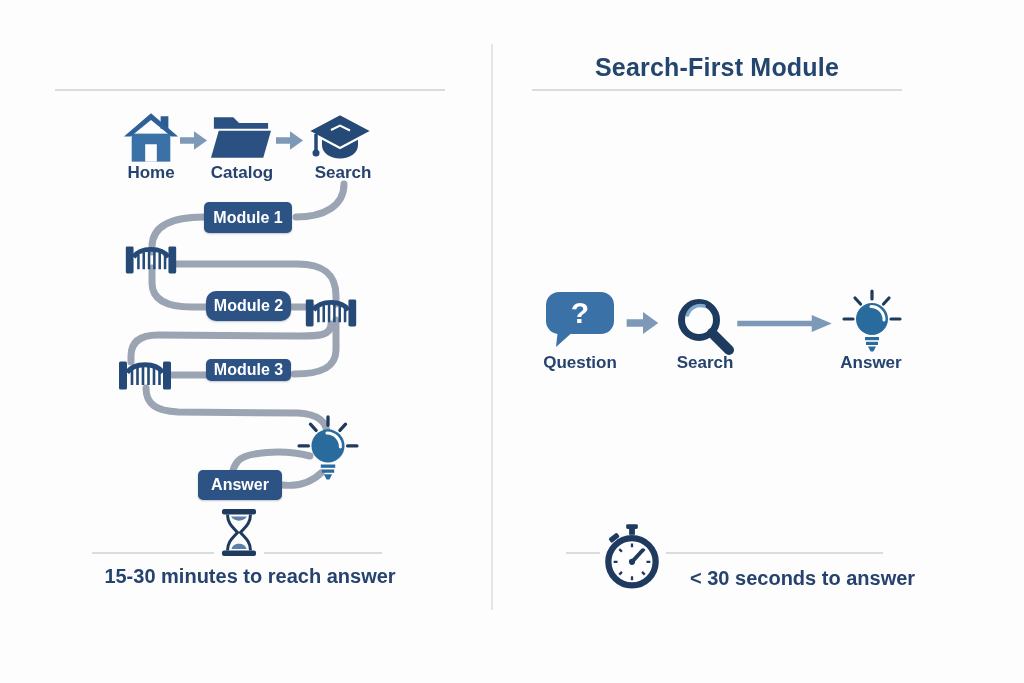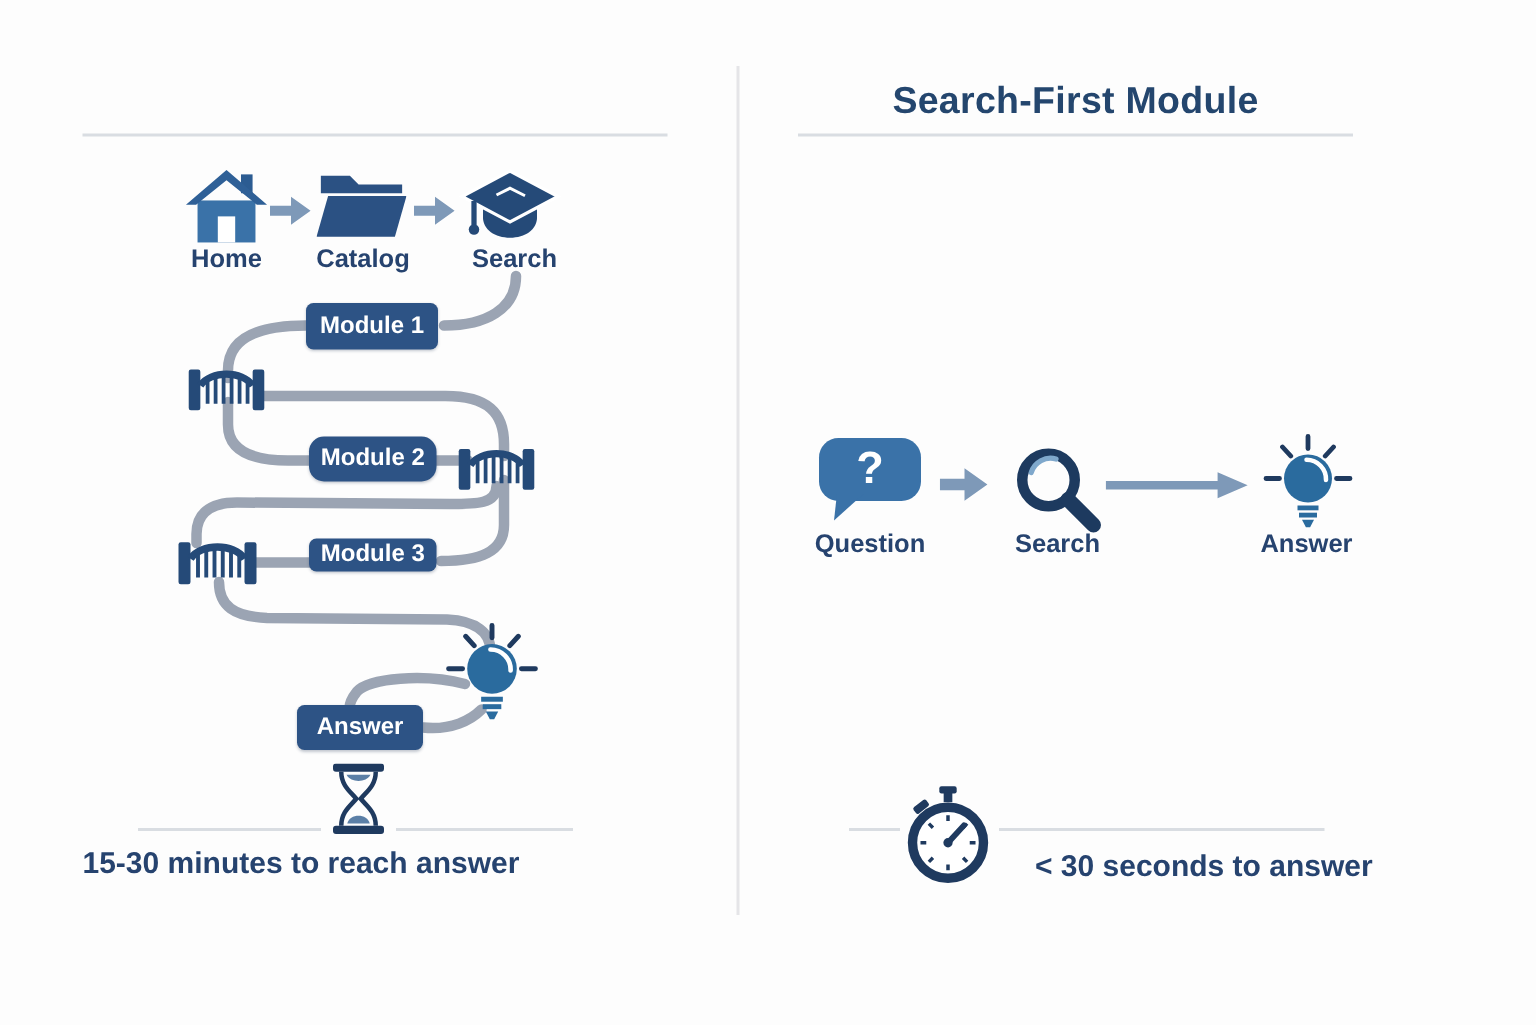--- a/index.html
+++ b/index.html
@@ -107,21 +107,21 @@
   <svg class="abs z2" style="left:219px;top:509px;" width="40" height="47" viewBox="0 0 40 47">
     <rect x="3" y="0" width="34" height="5.5" rx="2" fill="#1f3a5f"></rect>
     <rect x="3" y="41.5" width="34" height="5.5" rx="2" fill="#1f3a5f"></rect>
     <path d="M8.5,5.5 C8.5,15 15,19 18.5,23.5 C15,28 8.5,32 8.5,41.5 M31.5,5.5 C31.5,15 25,19 21.5,23.5 C25,28 31.5,32 31.5,41.5" fill="none" stroke="#1f3a5f" stroke-width="3"></path>
     <path d="M12,7.5 C15,13 25,13 28,7.5 Z" fill="#5b7fa6"></path>
     <path d="M12.5,40 C14,33 26,33 27.5,40 Z" fill="#5b7fa6"></path>
   </svg>
 
   <div class="abs rule" style="left:92px;top:552px;width:122px;"></div>
   <div class="abs rule" style="left:264px;top:552px;width:118px;"></div>
-  <div class="abs note" style="left:55px;top:565px;width:390px;">15-30 minutes to reach answer</div>
+  <div class="abs note" style="left:55px;top:565px;width:390px;text-align:center;">15-30 minutes to reach answer</div>
 
   <div class="abs divider" style="left:491px;top:44px;height:566px;"></div>
 
   <div class="abs panel-title" style="left:532px;top:53px;width:370px;">Search-First Module</div>
   <div class="abs rule" style="left:532px;top:89px;width:370px;"></div>
 
   <div class="abs" style="left:545px;top:291px;width:70px;height:57px;">
     <svg width="70" height="57" viewBox="0 0 70 57">
       <rect x="1" y="1" width="68" height="42" rx="13" fill="#3a72a8"></rect>
       <polygon points="13,38 31,38 11,56" fill="#3a72a8"></polygon>

